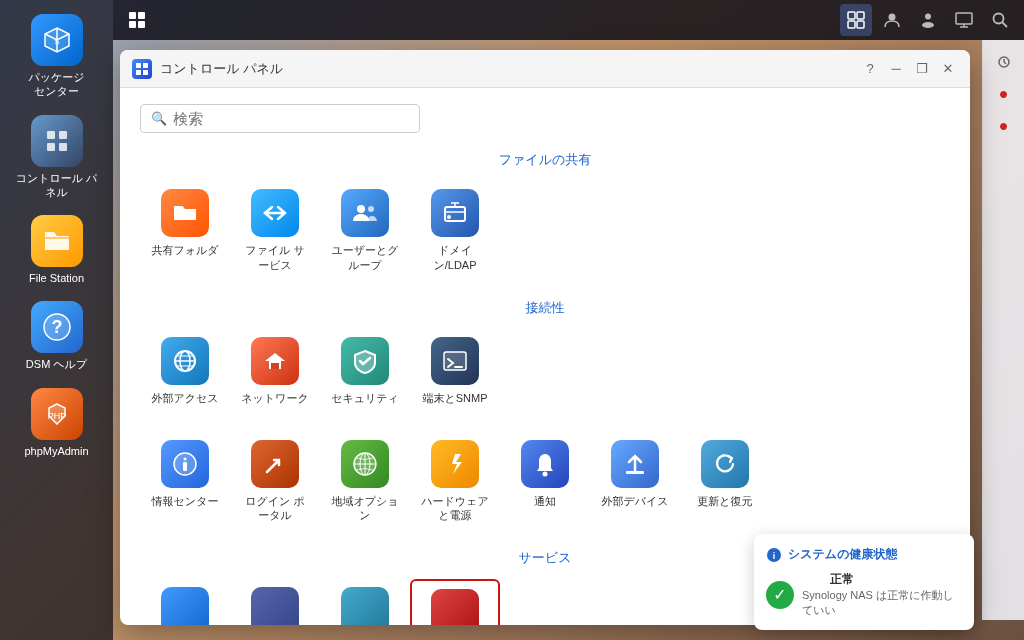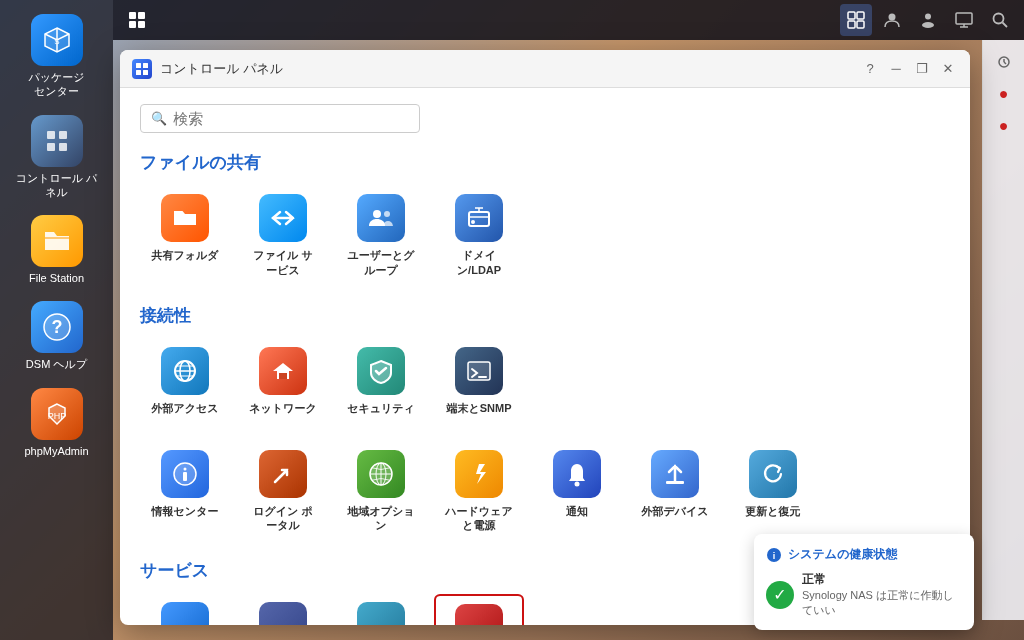--- a/index.html
+++ b/index.html
@@ -160,32 +160,31 @@
       outline: none;
       font-size: 15px;
       flex: 1;
       color: #ec4899;
     }
     .search-icon-inner { color: #888; font-size: 13px; }
 
     
     .section-title {
       color: #2266cc;
-      font-size: 17px;
-      font-weight: bold;
+      font-size: 13px;
+      font-weight: normal;
       margin-bottom: 12px;
       margin-top: 4px;
+      text-align: center;
     }
 
     .icon-grid {
       display: flex;
       flex-wrap: wrap;
-      gap: 8px;
       margin-bottom: 18px;
-      font-weight: bold;
     }
 
     .cp-icon-item {
       display: flex;
       flex-direction: column;
       align-items: center;
       gap: 6px;
       padding: 8px 10px;
       border-radius: 6px;
       cursor: pointer;
@@ -305,20 +304,21 @@
       justify-content: center;
       color: #fff;
       font-size: 16px;
       flex-shrink: 0;
     }
 
     .notif-text {
       font-size: 12px;
       color: #333;
       font-weight: bold;
+      margin-left: 28px;
     }
 
     .notif-sub {
       font-size: 11px;
       color: #666;
     }
 
     
     .topbar-icons {
       position: absolute;

